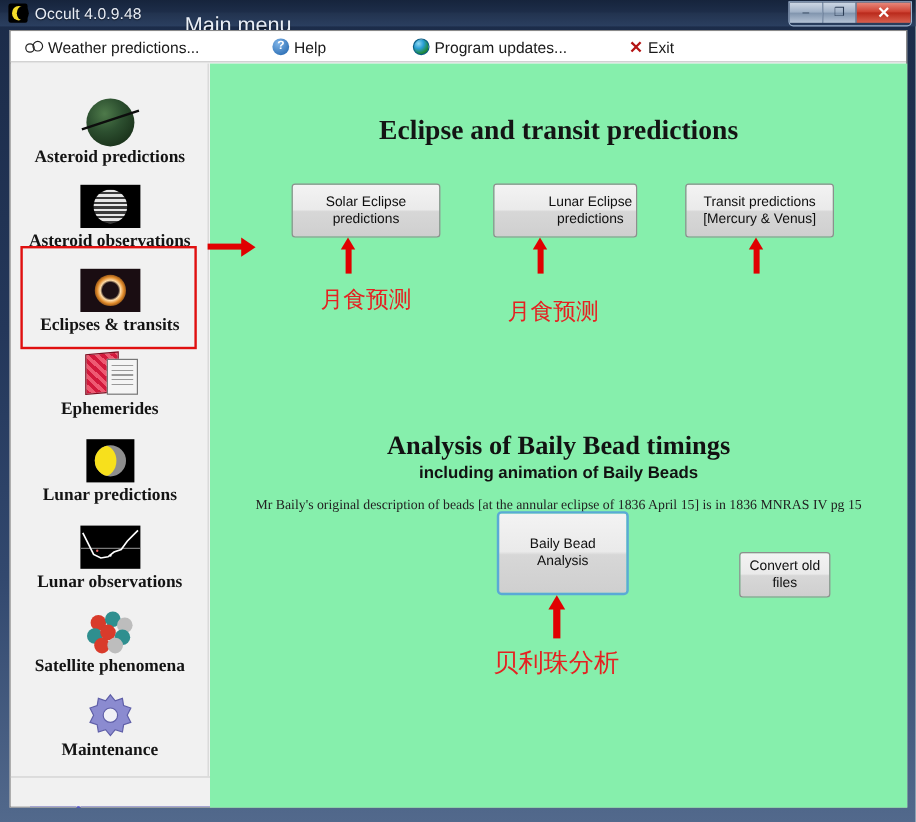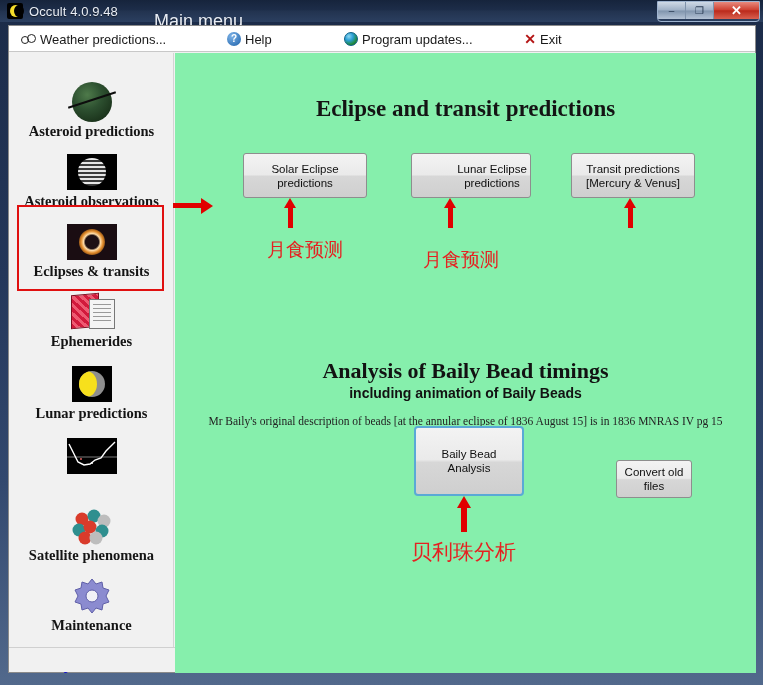--- a/index.html
+++ b/index.html
@@ -464,20 +464,21 @@
         <div class="nav-ico-wrap">
           <div class="ico ico-lunar-obs">
             <svg width="50" height="36" viewBox="0 0 50 36">
               <line x1="0" y1="19" x2="50" y2="19" stroke="#7a7a7a" stroke-width="1"></line>
               <polyline points="2,6 6,14 11,24 17,27 23,26 28,22 34,20 39,13 44,8 48,4" fill="none" stroke="#ffffff" stroke-width="1.4"></polyline>
               <circle cx="14" cy="21" r="1" fill="#e06060"></circle>
               <circle cx="25" cy="25" r="1" fill="#ffffff"></circle>
             </svg>
           </div>
         </div>
+        <div class="nav-label">Lunar observations</div>
       </div>
 
       <div class="nav-item" style="top:452px">
         <div class="nav-ico-wrap">
           <div class="ico ico-satellite">
             <svg width="44" height="38" viewBox="0 0 44 38">
               <g>
                 <circle cx="12" cy="12" r="6.5" fill="#d93b2b"></circle>
                 <circle cx="24" cy="9" r="6.5" fill="#2f8f8f"></circle>
                 <circle cx="34" cy="14" r="6.5" fill="#bdbdbd"></circle>
@@ -536,21 +537,21 @@
       <div class="arrow" style="left:449px; top:146px;">
         <div class="shaft" style="left:4px; top:7px; width:5px; height:22px;"></div>
         <div class="head" style="left:0px; top:-1px; border-left:6.5px solid transparent; border-right:6.5px solid transparent; border-bottom:10px solid #e00000;"></div>
       </div>
 
       <div class="cn-anno" style="left:92px;  top:184px;">月食预测</div>
       <div class="cn-anno" style="left:248px; top:184px;margin-top:10px;">月食预测</div>
 
       <div id="baily-title">Analysis of Baily Bead timings</div>
       <div id="baily-sub">including animation of Baily Beads</div>
-      <div id="baily-note">Mr Baily's original description of beads [at the annular eclipse of 1836 August 15] is in 1836 MNRAS IV pg 15</div>
+      <div id="baily-note">Mr Baily's original description of beads [at the annular eclipse of 1836 April 15] is in 1836 MNRAS IV pg 15</div>
 
       <div class="btn focused" style="left:239px; top:373px; width:110px; height:70px;">Baily Bead
 Analysis</div>
 
       <div class="btn" style="left:441px; top:407px; width:76px; height:38px;">Convert old
 files</div>
 
       <div class="arrow" style="left:282px; top:444px;">
         <div class="shaft" style="left:4px; top:9px; width:6px; height:26px;"></div>
         <div class="head" style="left:0px; top:-1px; border-left:7px solid transparent; border-right:7px solid transparent; border-bottom:12px solid #e00000;"></div>

